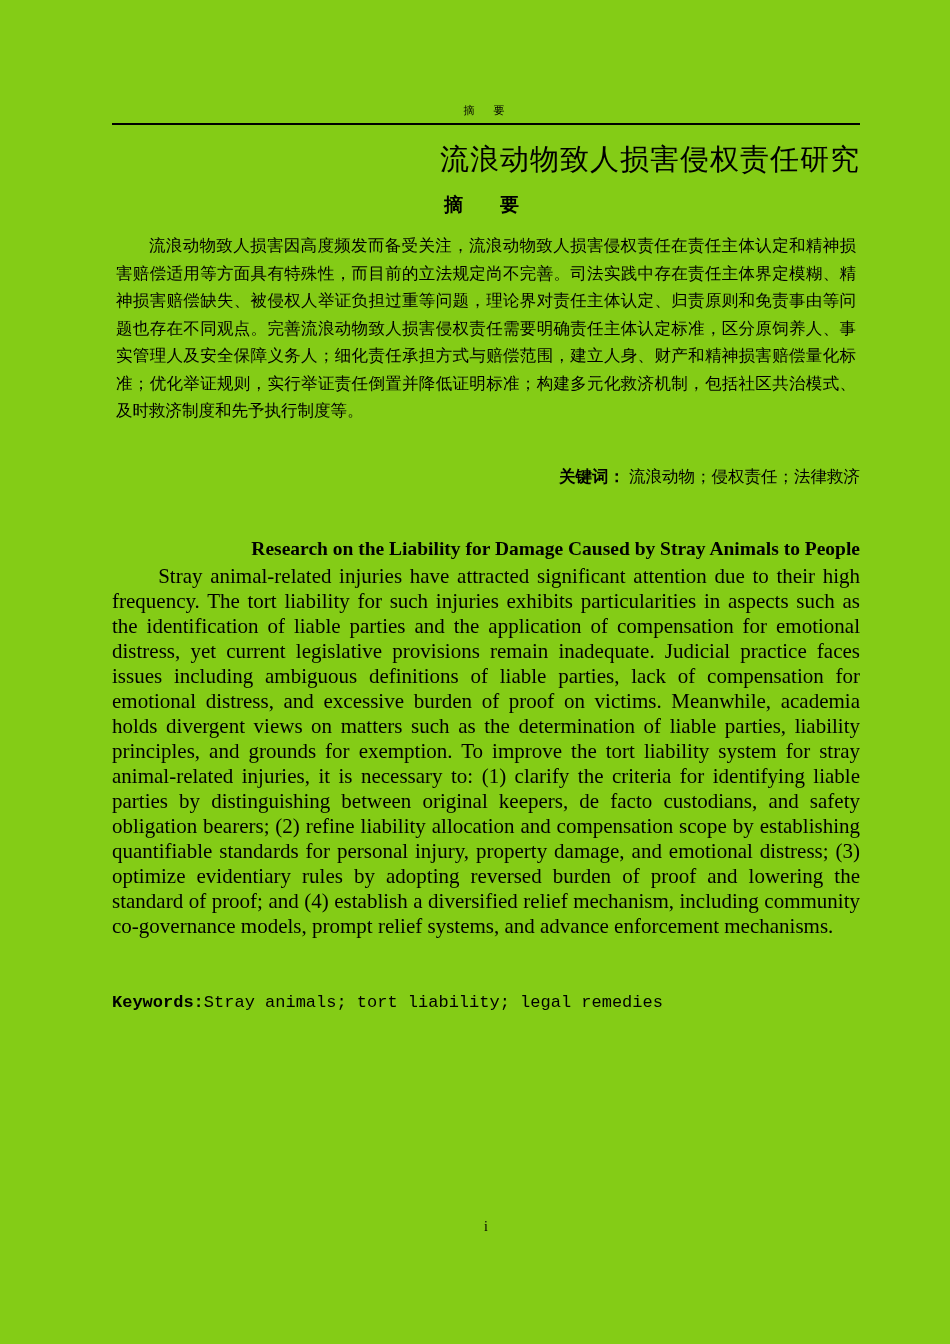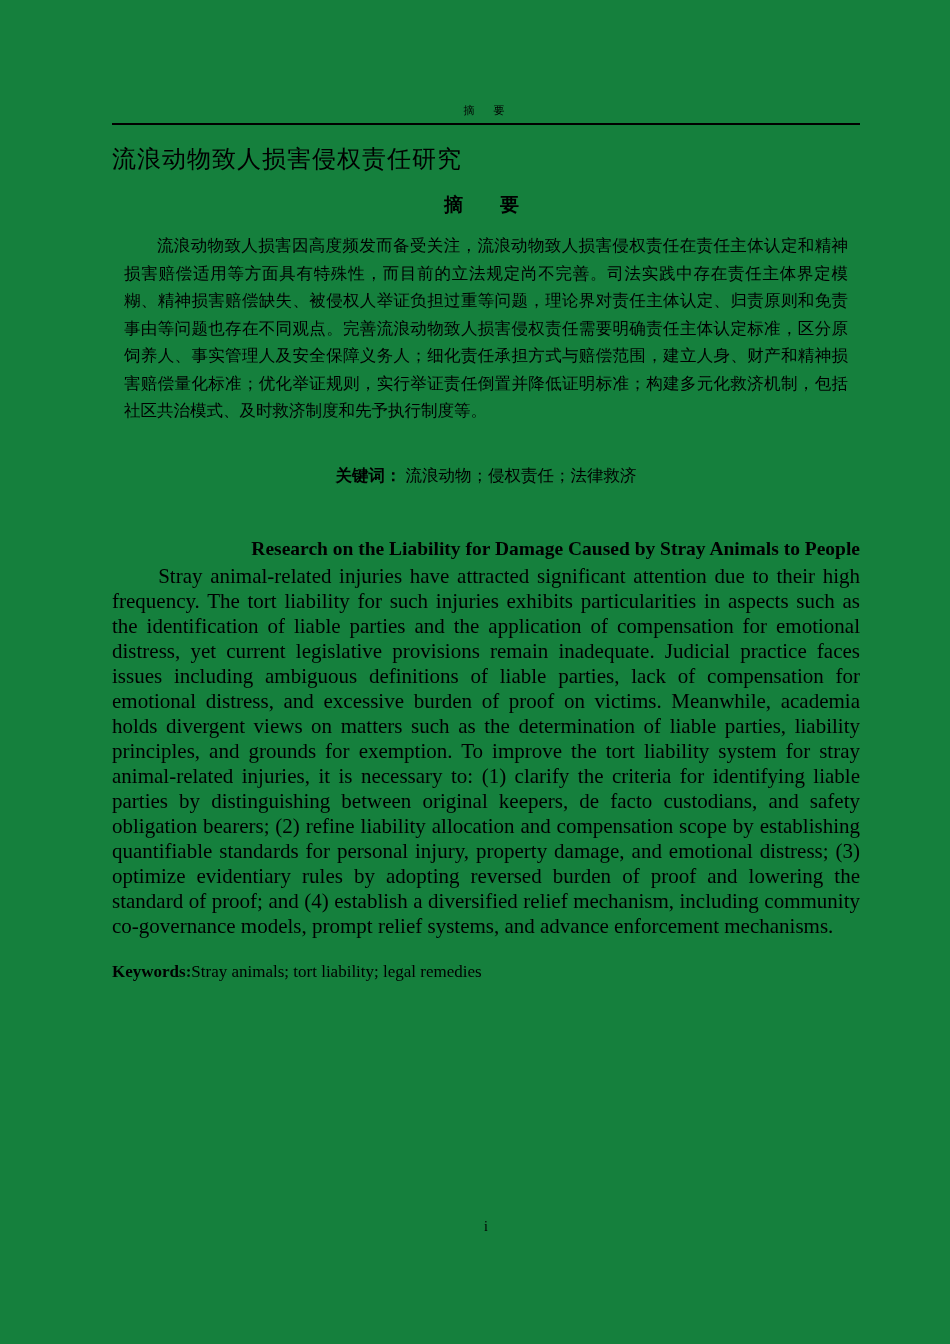--- a/index.html
+++ b/index.html
@@ -5,21 +5,21 @@
   html, body {
     margin: 0;
     padding: 0;
     background: #ffffff;
   }
 
   .page {
     position: relative;
     width: 950px;
     height: 1344px;
-    background: #15803d;
+    background: #84cc16;
     margin: 0 auto;
     overflow: hidden;
     font-family: "Liberation Serif", "DejaVu Serif", serif;
     color: #000000;
   }
 
   
   .header-zone {
     position: absolute;
     left: 112px;
@@ -46,23 +46,23 @@
 
   
   .content {
     position: absolute;
     left: 112px;
     top: 142px;
     width: 748px;
   }
 
   .doc-title-cn {
-    text-align: left;
+    text-align: right;
     font-family: "DejaVu Sans", "Liberation Sans", sans-serif;
-    font-size: 24px;
+    font-size: 29px;
     font-weight: 400;
     letter-spacing: 1px;
     line-height: 34px;
     margin: 0 0 14px 0;
   }
 
   .section-heading-cn {
     text-align: center;
     font-family: "DejaVu Sans", "Liberation Sans", sans-serif;
     font-size: 19px;
@@ -72,30 +72,30 @@
     margin: 0 0 14px 0;
   }
 
   .abstract-cn {
     font-family: "DejaVu Serif", "Liberation Serif", serif;
     font-size: 16.5px;
     line-height: 27.5px;
     text-align: justify;
     text-justify: inter-ideograph;
     text-indent: 2em;
-    margin: 12px;
+    margin: 4px;
     letter-spacing: 0px;
   }
 
   .keywords-cn {
-    font-family: Liberation Mono, monospace;
+    font-family: Liberation Serif, serif;
     font-size: 16.5px;
     line-height: 27px;
     margin: 38px 0 0 0;
-    text-align: center;
+    text-align: right;
   }
 
   .keywords-cn .kw-label {
     font-weight: 700;
   }
 
   .keywords-cn .kw-values {
     font-weight: 400;
     margin-left: 4px;
   }
@@ -113,24 +113,24 @@
     font-family: "Liberation Serif", "DejaVu Serif", serif;
     font-size: 21px;
     line-height: 25px;
     text-align: justify;
     text-indent: 2.2em;
     margin: 2px 0 0 0;
     hyphens: none;
   }
 
   .keywords-en {
-    font-family: Liberation Serif, serif;
+    font-family: Liberation Mono, monospace;
     font-size: 17px;
     line-height: 25px;
-    margin: 20px 0 0 0;
+    margin: 51px 0 0 0;
     text-align: left;
   }
 
   .keywords-en .kw-label {
     font-weight: 700;
   }
 
   
   .footer-zone {
     position: absolute;

